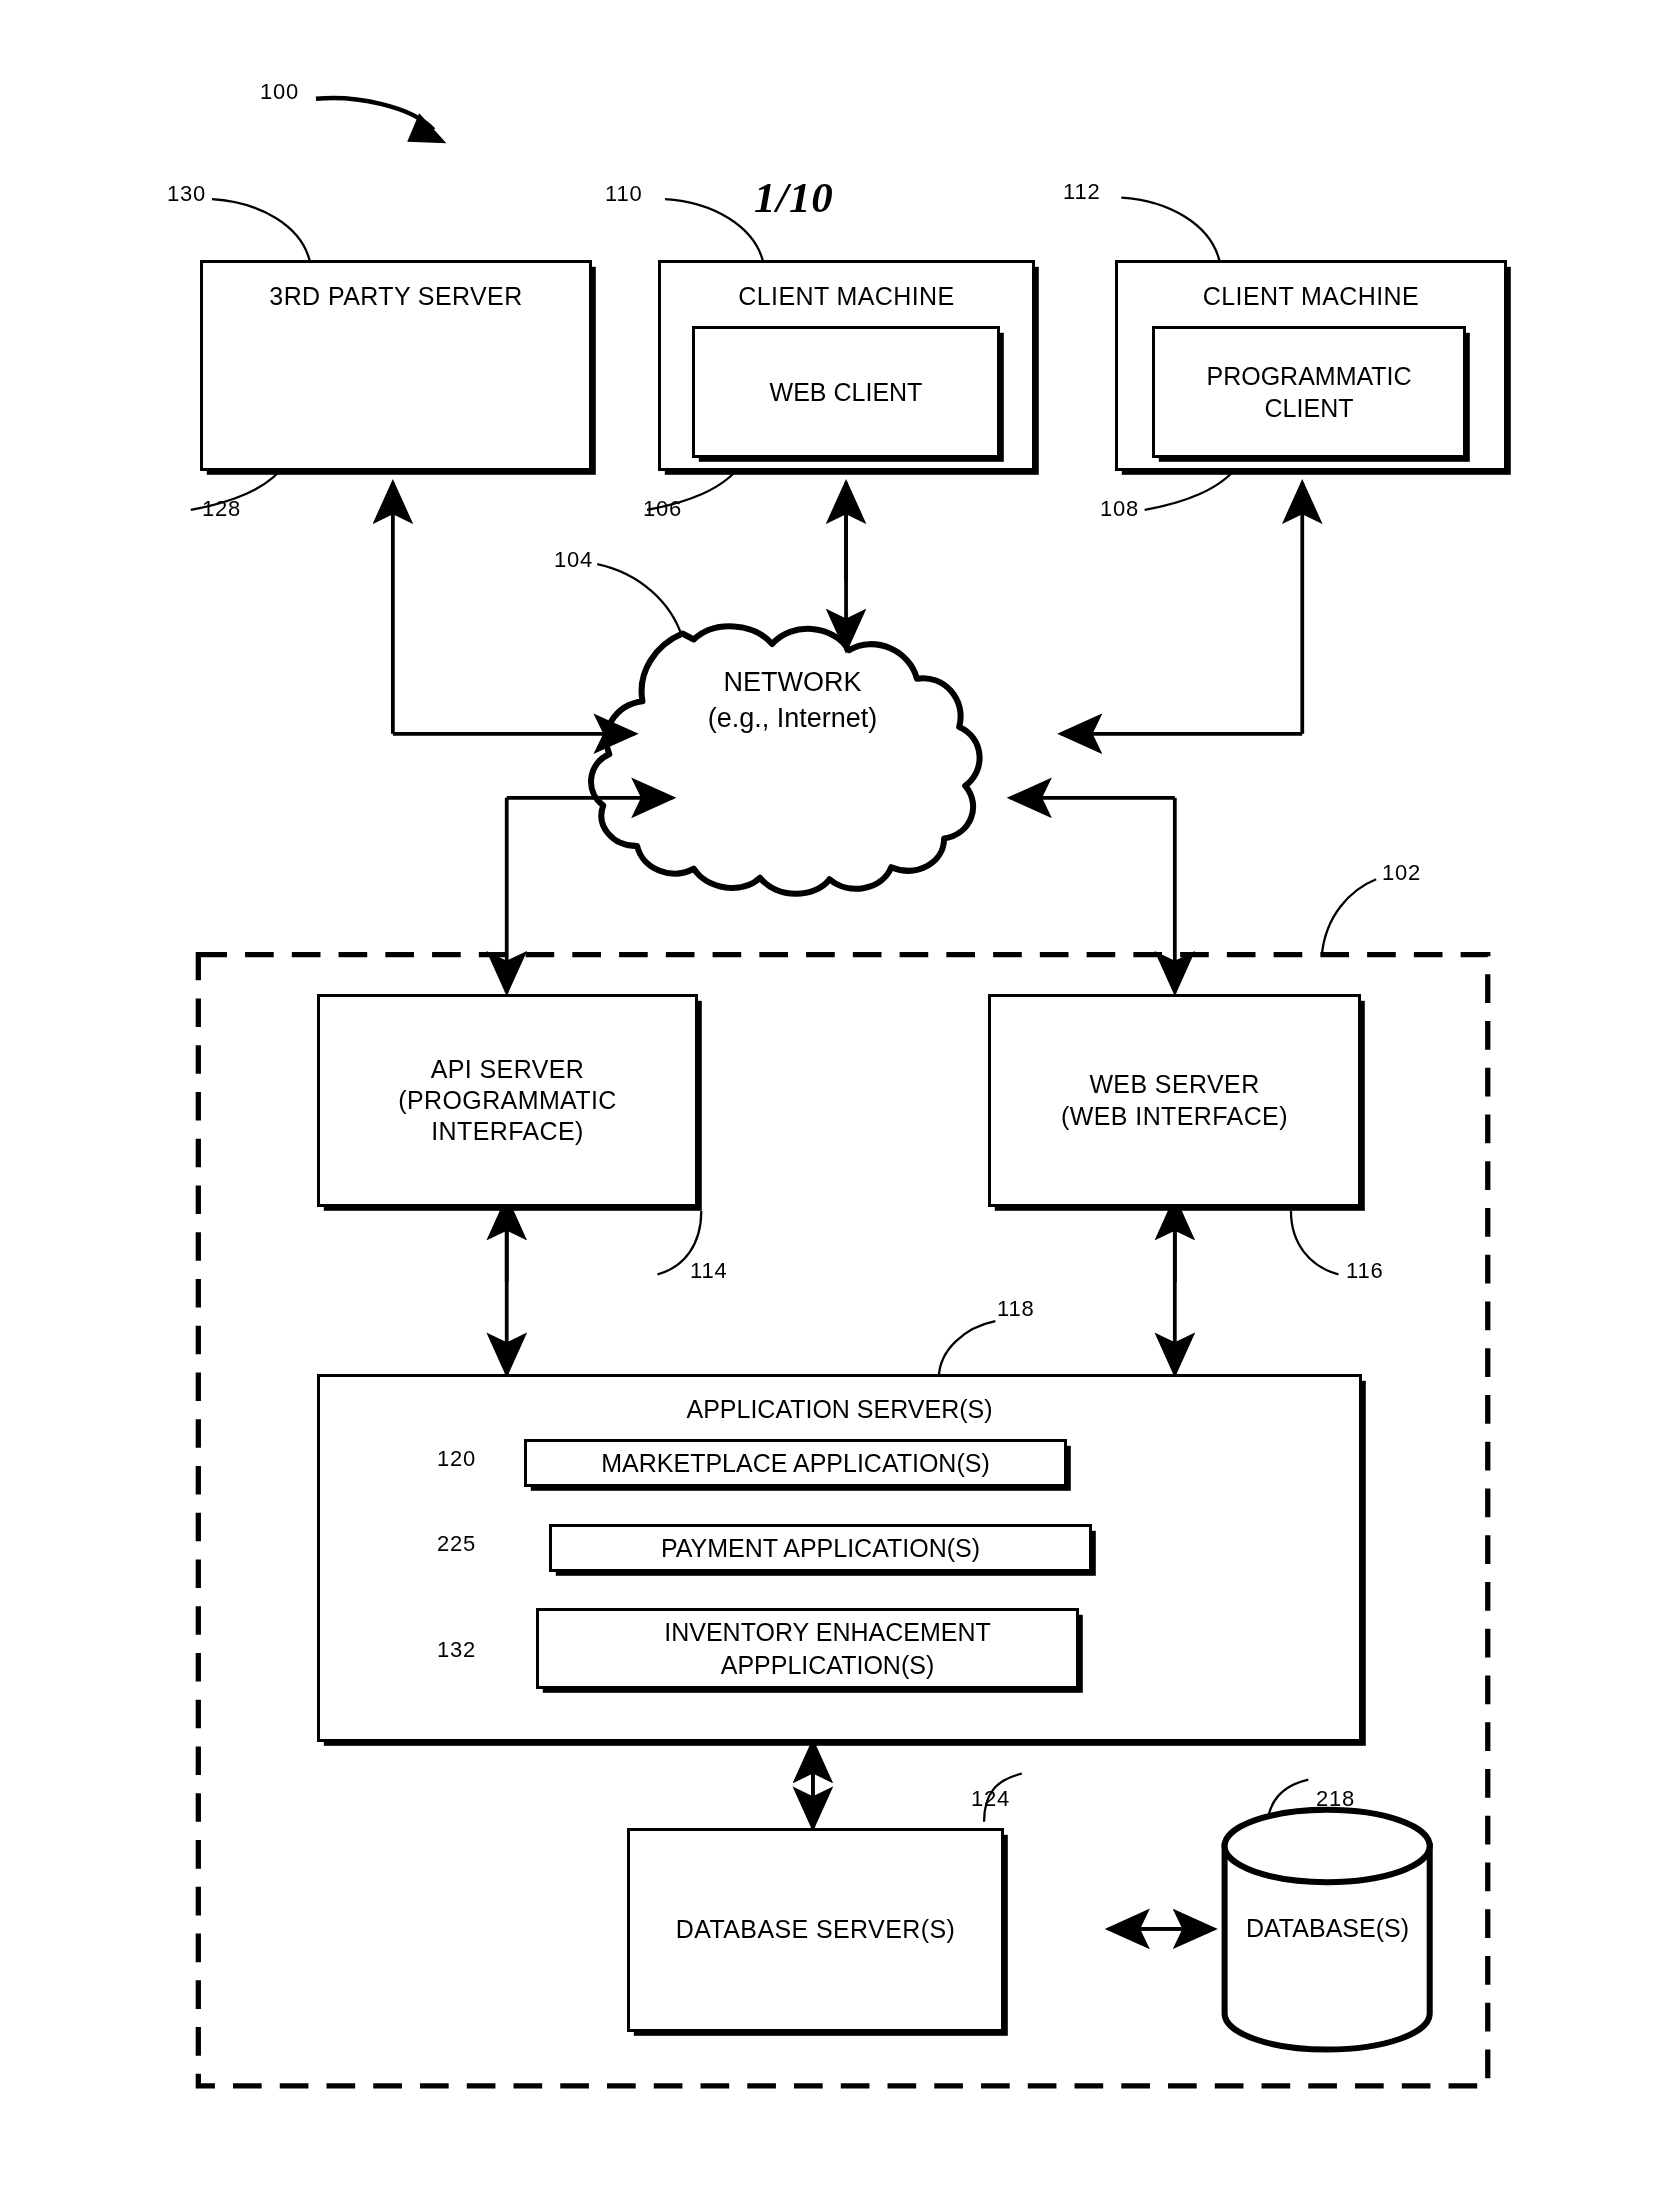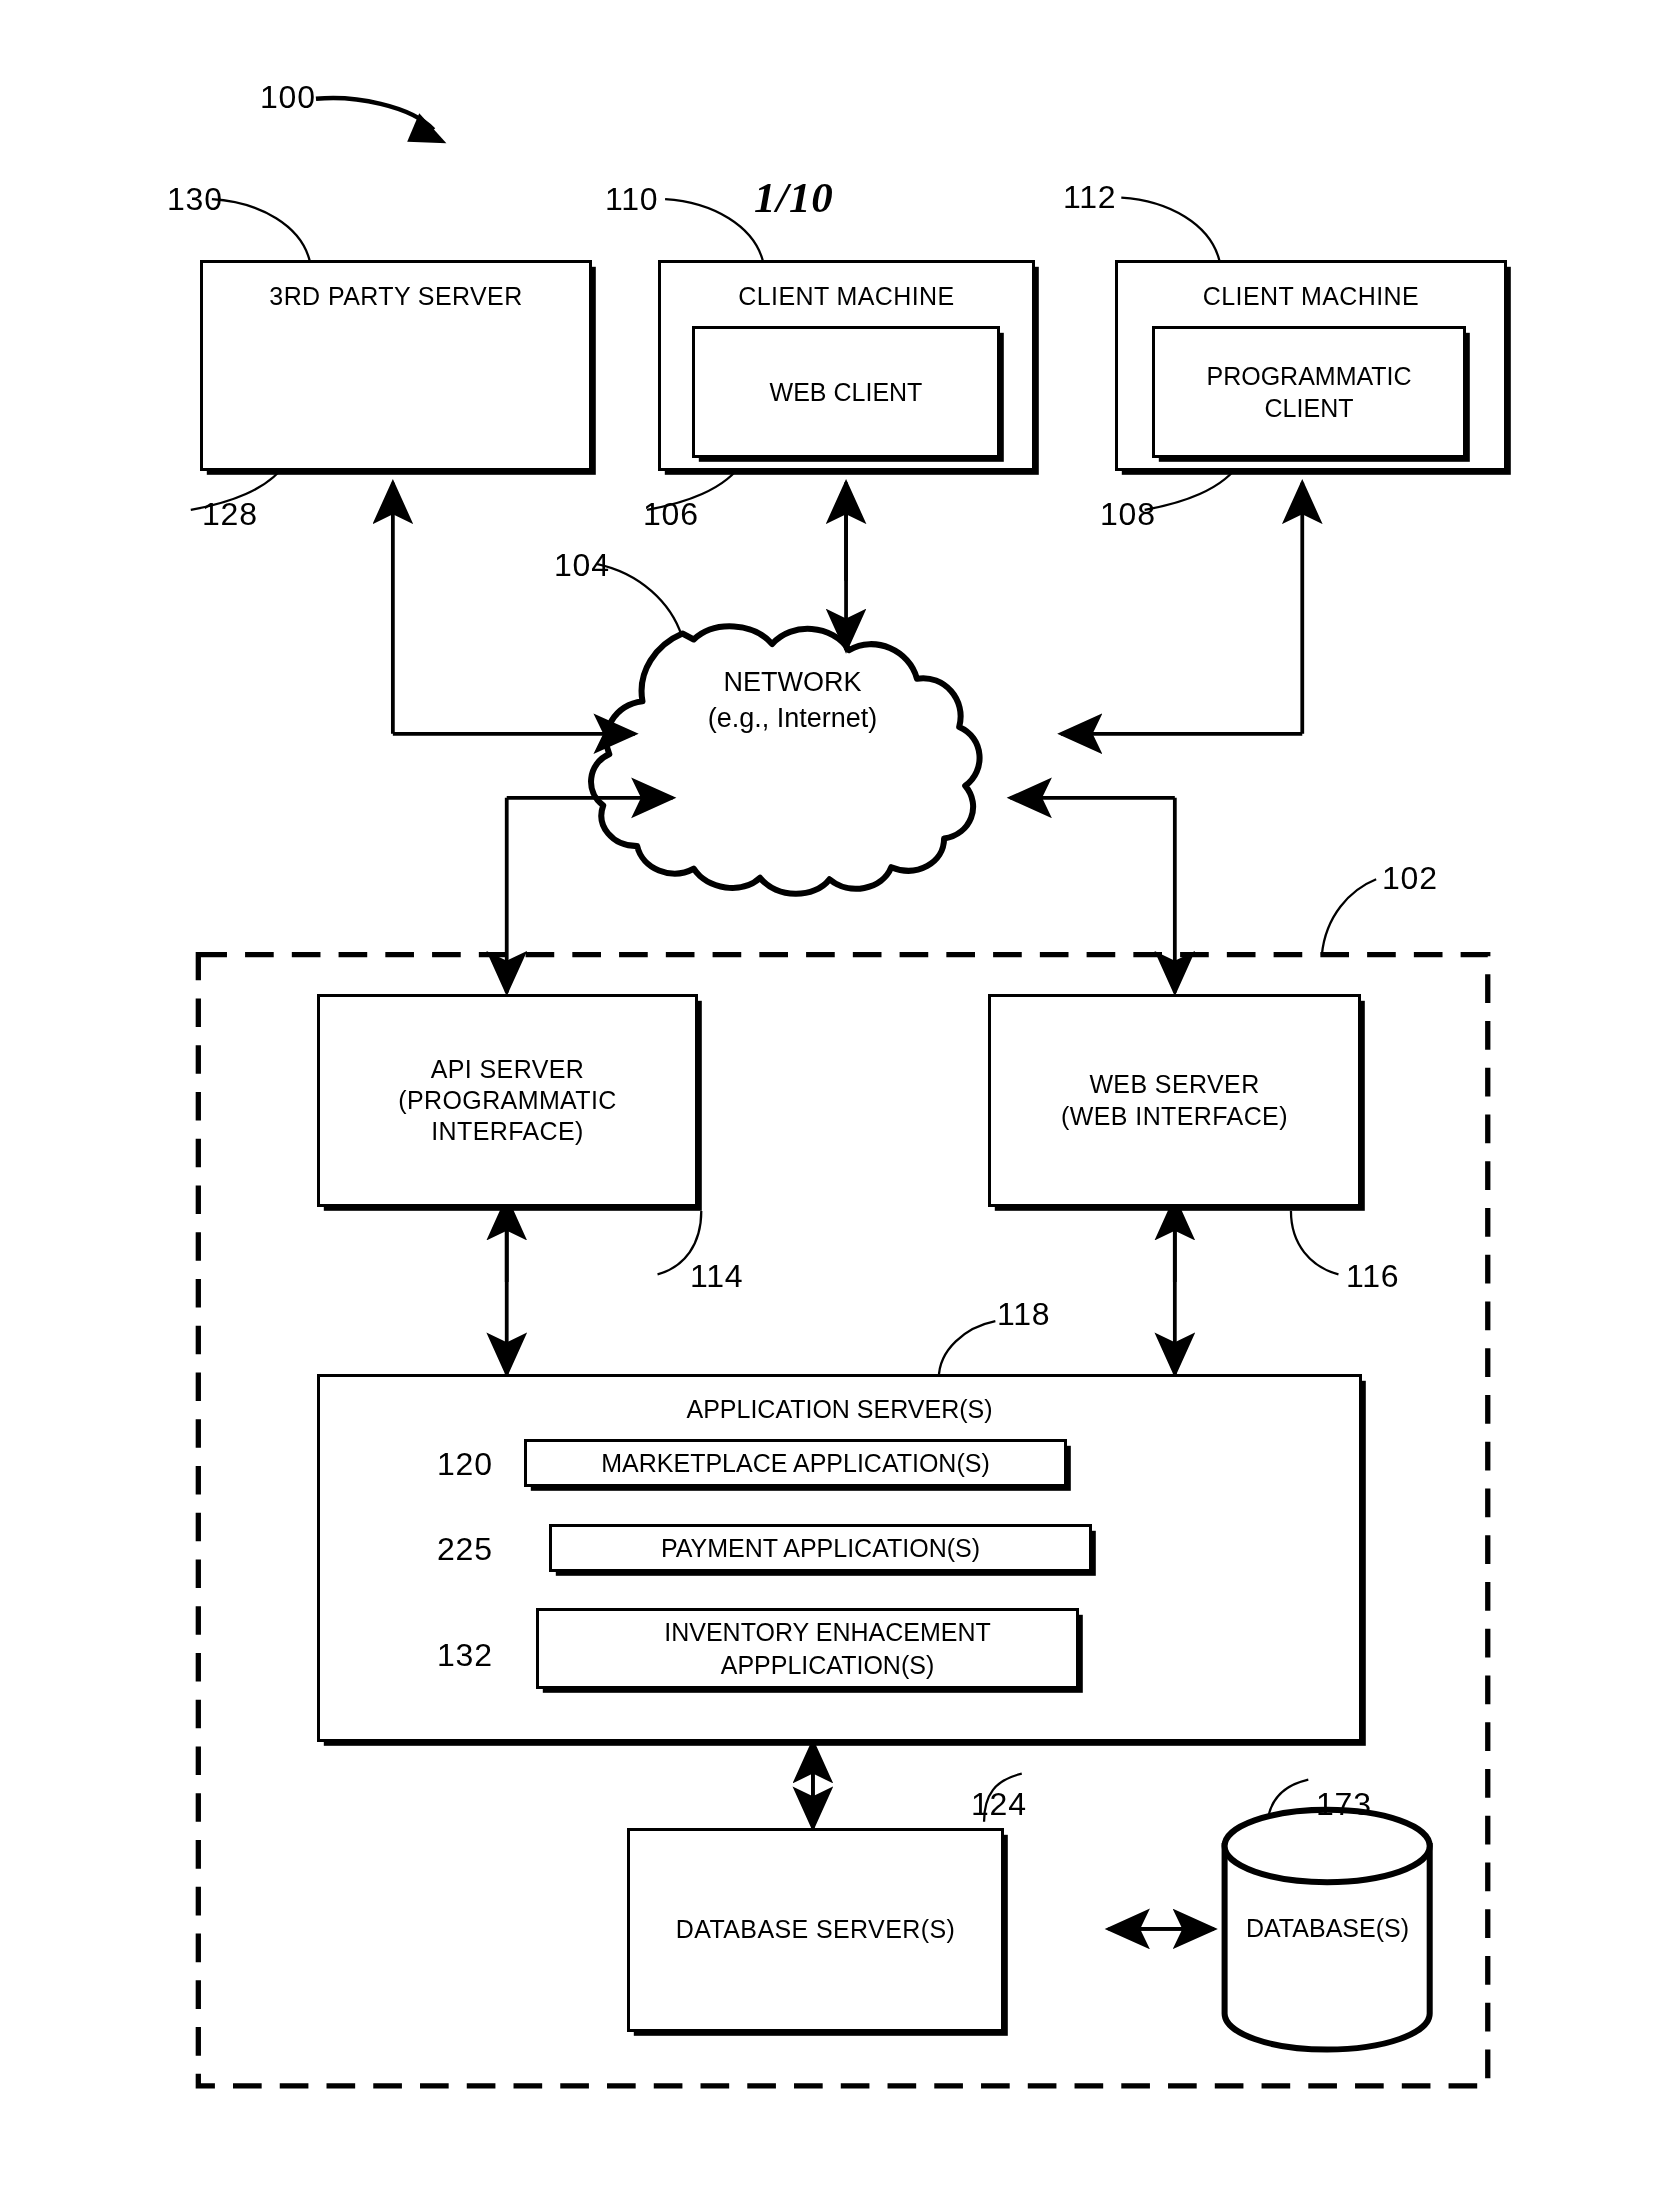--- a/index.html
+++ b/index.html
@@ -56,21 +56,21 @@
     justify-content: center;
     text-align: center;
     font-size: 25px;
     line-height: 1.3;
     white-space: pre-line;
     box-shadow: 5.3px 5.3px 0 -1.5px #000;
   }
   
   .ref {
     position: absolute;
-    font-size: 32px;
+    font-size: 22px;
     letter-spacing: 0.8px;
     white-space: nowrap;
   }
   .page-num {
     position: absolute;
     font-family: "Liberation Serif", serif;
     font-style: italic;
     font-weight: bold;
     font-size: 43px;
     letter-spacing: 0.8px;
@@ -278,16 +278,16 @@
   <div class="inner-box" style="left:536px; top:1608px; width:543px; height:81px;padding-left:40px;">INVENTORY ENHACEMENT
 APPPLICATION(S)</div>
   <div class="ref" style="left:437px; top:1637px;">132</div>
 
   <div class="box box-shadow-br" style="left:627px; top:1828px; width:377px; height:204px; justify-content:center;">
     <div class="box-title">DATABASE SERVER(S)</div>
   </div>
   <div class="ref" style="left:971px; top:1786px;">124</div>
 
   <div class="dbcyl-label" style="left:1225px; top:1914px; width:205px;">DATABASE(S)</div>
-  <div class="ref" style="left:1316px; top:1786px;">173</div>
+  <div class="ref" style="left:1316px; top:1786px;">218</div>
 
 </div>
 
 
 </body></html>

